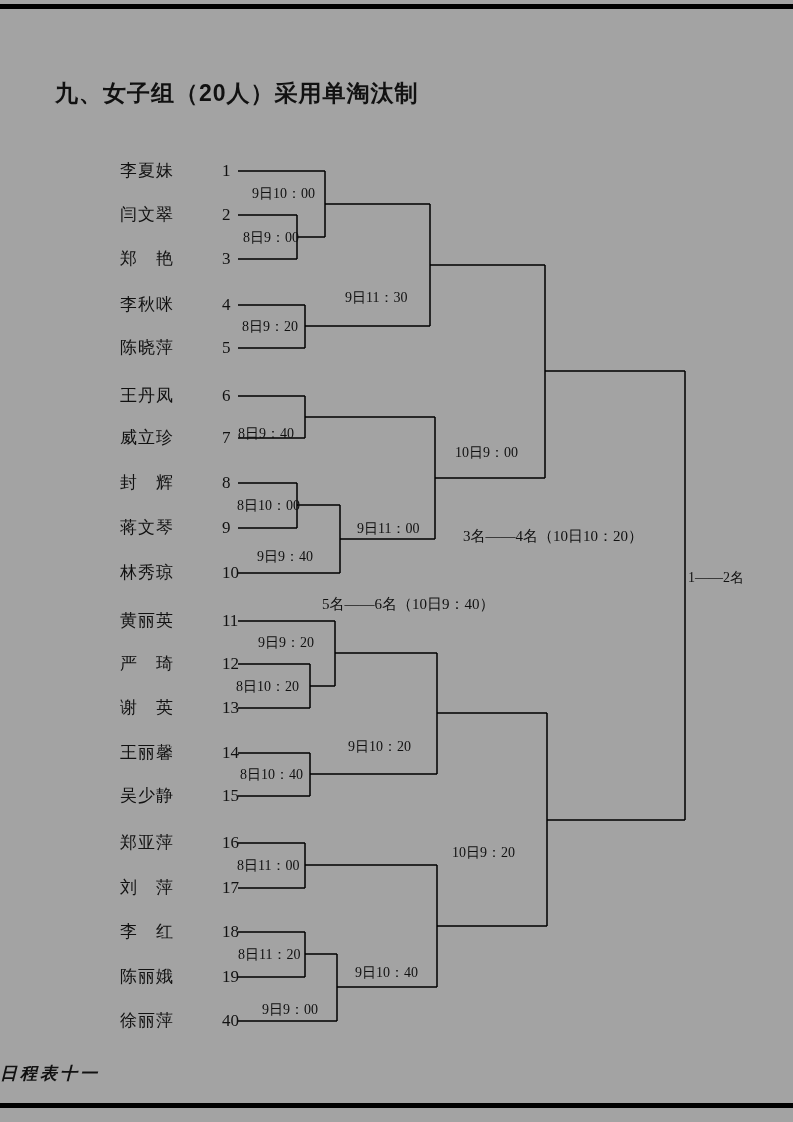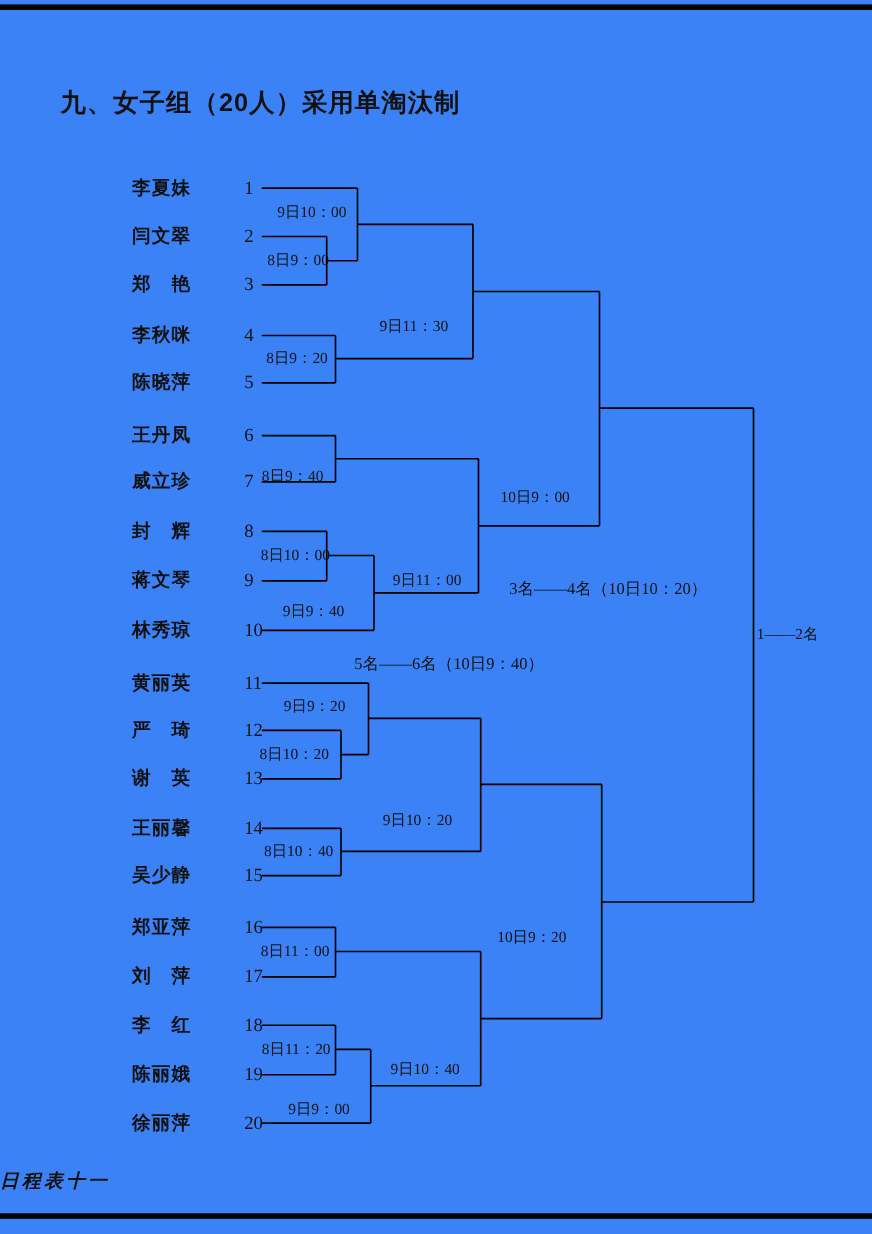--- a/index.html
+++ b/index.html
@@ -1,21 +1,21 @@
 <!DOCTYPE html>
 <html><head>
 <meta charset="utf-8">
 <style>
   html, body { margin: 0; padding: 0; background: #e8e8e8; }
   .page {
     position: relative;
     width: 793px;
     height: 1122px;
     margin: 0 auto;
-    background: #3b82f6;
+    background: #a3a3a3;
     color: #111;
     font-family: "Liberation Sans", "DejaVu Sans", sans-serif;
     overflow: hidden;
   }
   .edge-bar {
     position: absolute;
     left: 0;
     width: 793px;
     height: 5px;
     background: #000;
@@ -42,21 +42,21 @@
     width: 118px;
     height: 18px;
     line-height: 18px;
     white-space: nowrap;
   }
   .pname {
     position: absolute;
     left: 0;
     top: 0;
     font-size: 17px;
-    font-weight: 700;
+    font-weight: 400;
     letter-spacing: 1px;
   }
   .pseed {
     position: absolute;
     left: 102px;
     top: 0;
     font-size: 17px;
     font-family: "Liberation Serif", "DejaVu Serif", serif;
   }
   .time {
@@ -170,21 +170,21 @@
   <div class="player" style="top:923px">
       <span class="pname">李　红</span>
       <span class="pseed">18</span>
     </div>
   <div class="player" style="top:968px">
       <span class="pname">陈丽娥</span>
       <span class="pseed">19</span>
     </div>
   <div class="player" style="top:1012px">
       <span class="pname">徐丽萍</span>
-      <span class="pseed">20</span>
+      <span class="pseed">40</span>
     </div>
 
   <div class="time" style="left:252px;top:186px">9日10：00</div>
   <div class="time" style="left:243px;top:230px">8日9：00</div>
   <div class="time" style="left:345px;top:290px">9日11：30</div>
   <div class="time" style="left:242px;top:319px">8日9：20</div>
   <div class="time" style="left:238px;top:426px">8日9：40</div>
   <div class="time" style="left:455px;top:445px">10日9：00</div>
   <div class="time" style="left:237px;top:498px">8日10：00</div>
   <div class="time" style="left:357px;top:521px">9日11：00</div>

